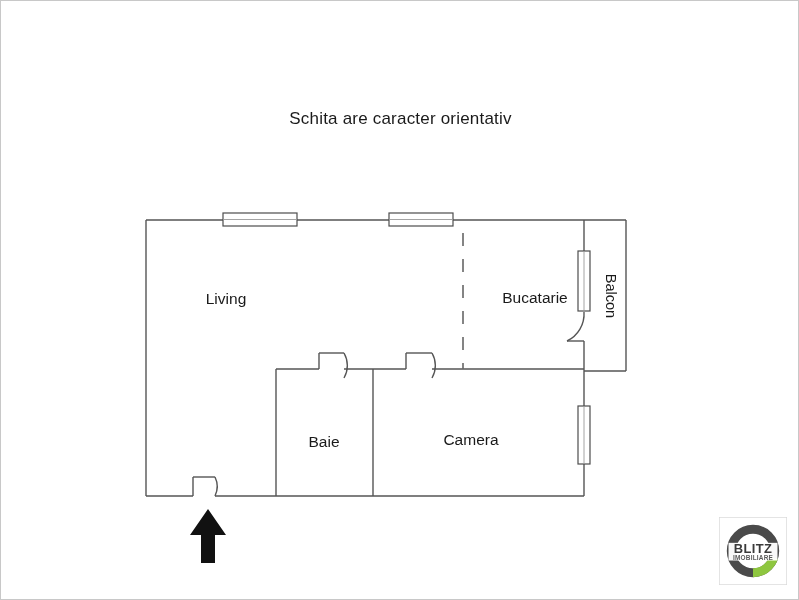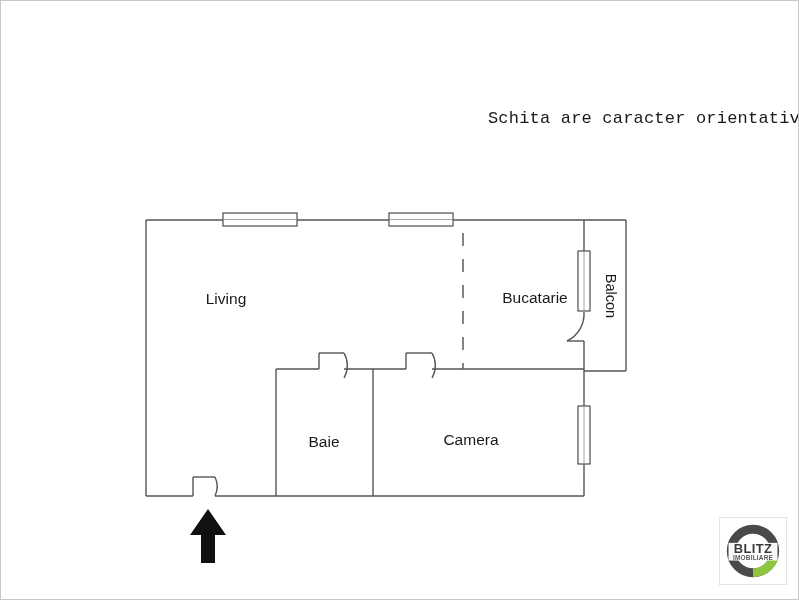--- a/index.html
+++ b/index.html
@@ -17,25 +17,25 @@
     background: #ffffff;
     border: 1px solid #c8c8c8;
     box-sizing: border-box;
     overflow: hidden;
   }
   #plan-title {
     position: absolute;
     left: 0;
     top: 108px;
     width: 799px;
-    text-align: right;
+    text-align: center;
     font-size: 17px;
     color: #1a1a1a;
     letter-spacing: 0.2px;
-    font-family: Liberation Mono, monospace;
+    font-family: Liberation Sans, sans-serif;
   }
   #floorplan-svg {
     position: absolute;
     left: 0;
     top: 0;
   }
   .room-label {
     font-family: "Liberation Sans", sans-serif;
     font-size: 15.5px;
     fill: #1a1a1a;

